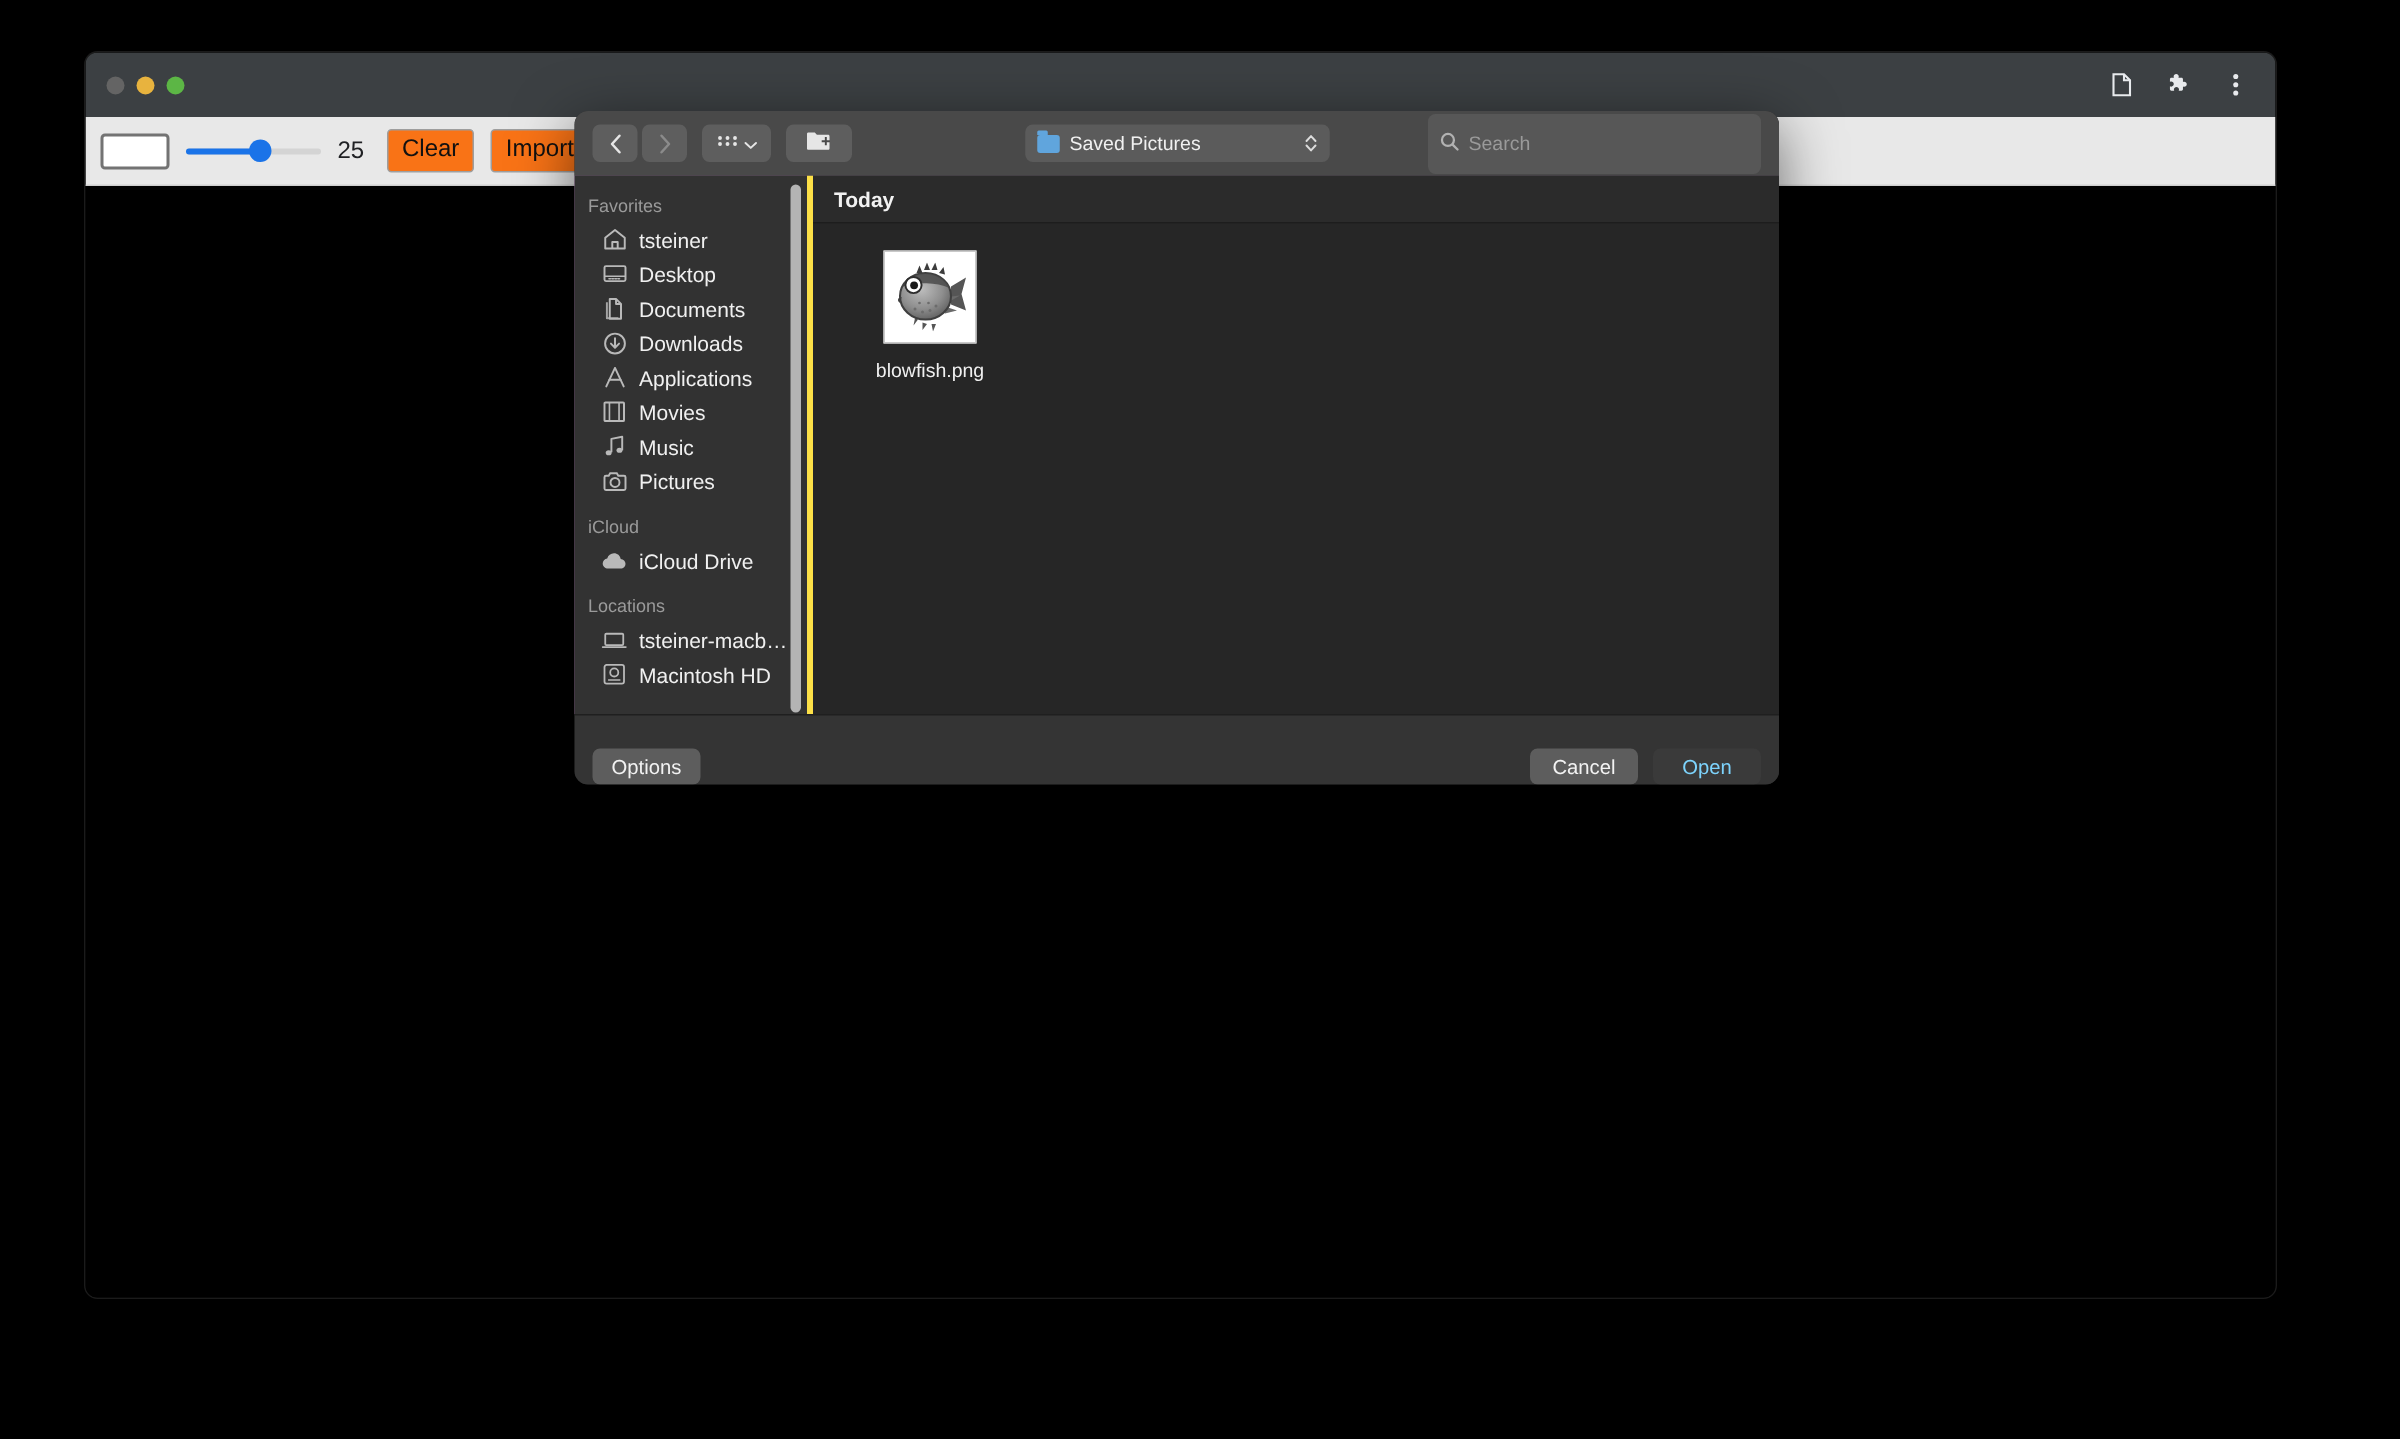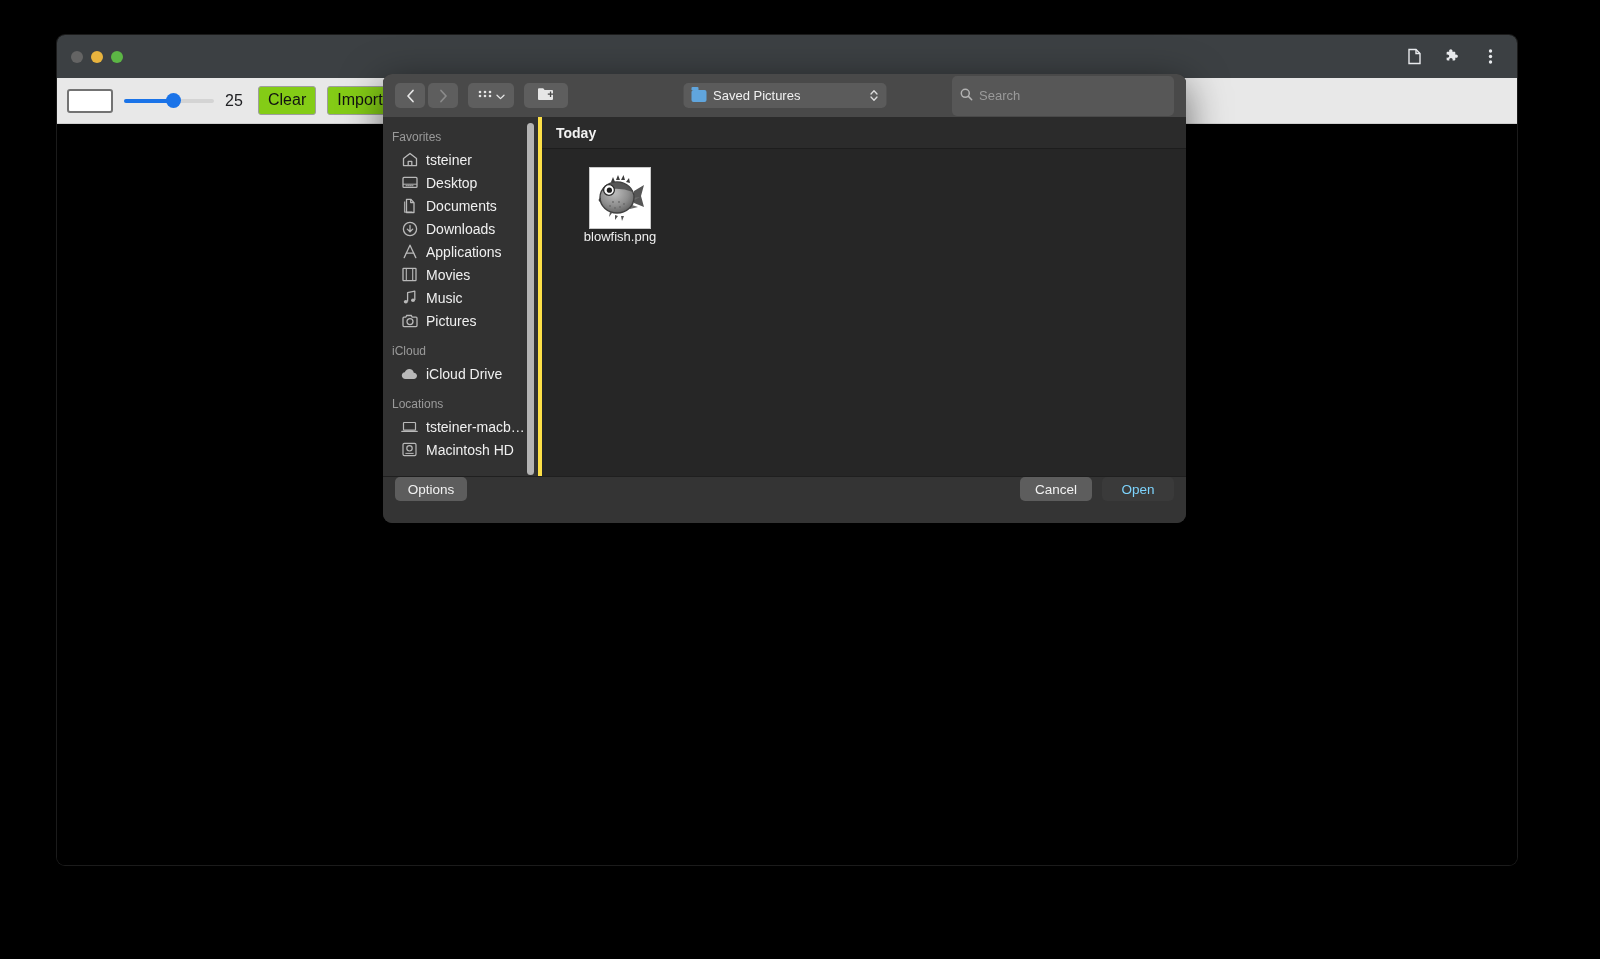--- a/index.html
+++ b/index.html
@@ -87,21 +87,21 @@
   }
   .range-thumb {
     position: absolute; left: 47%;
     width: 15px; height: 15px; border-radius: 50%;
     background: #1a73e8;
   }
   #line-width-value {
     color: #202124; font-size: 16px; min-width: 22px; 
   }
   .app-btn {
-    background: #84cc16;
+    background: #f97316;
     border: 1px solid #9e9e9e;
     border-radius: 3px;
     color: #111;
     font-size: 16px;
     font-family: "Liberation Sans", sans-serif;
     padding: 3px 9px 4px;
     line-height: 1.2;
     cursor: pointer;
   }
 
@@ -258,31 +258,32 @@
     display: flex; flex-direction: column; align-items: center;
     cursor: pointer;
   }
   .thumb {
     width: 62px; height: 62px;
     background: #fff;
     border: 1px solid #c9c9c9;
     display: flex; align-items: center; justify-content: center;
   }
   .file-label {
+    margin-top: 10px;
     color: #f0f0f0;
     font-size: 13px;
     text-align: center;
   }
 
   
   #dialog-footer {
     height: 47px;
     background: #343434;
     border-top: 1px solid #1f1f1f;
-    display: flex; align-items: flex-start;
+    display: flex; align-items: flex-end;
     padding: 0 12px;
     position: relative;
   }
   .dlg-btn {
     height: 24px;
     min-width: 72px;
     border-radius: 5px;
     border: none;
     background: #5d5d5d;
     color: #f2f2f2;

